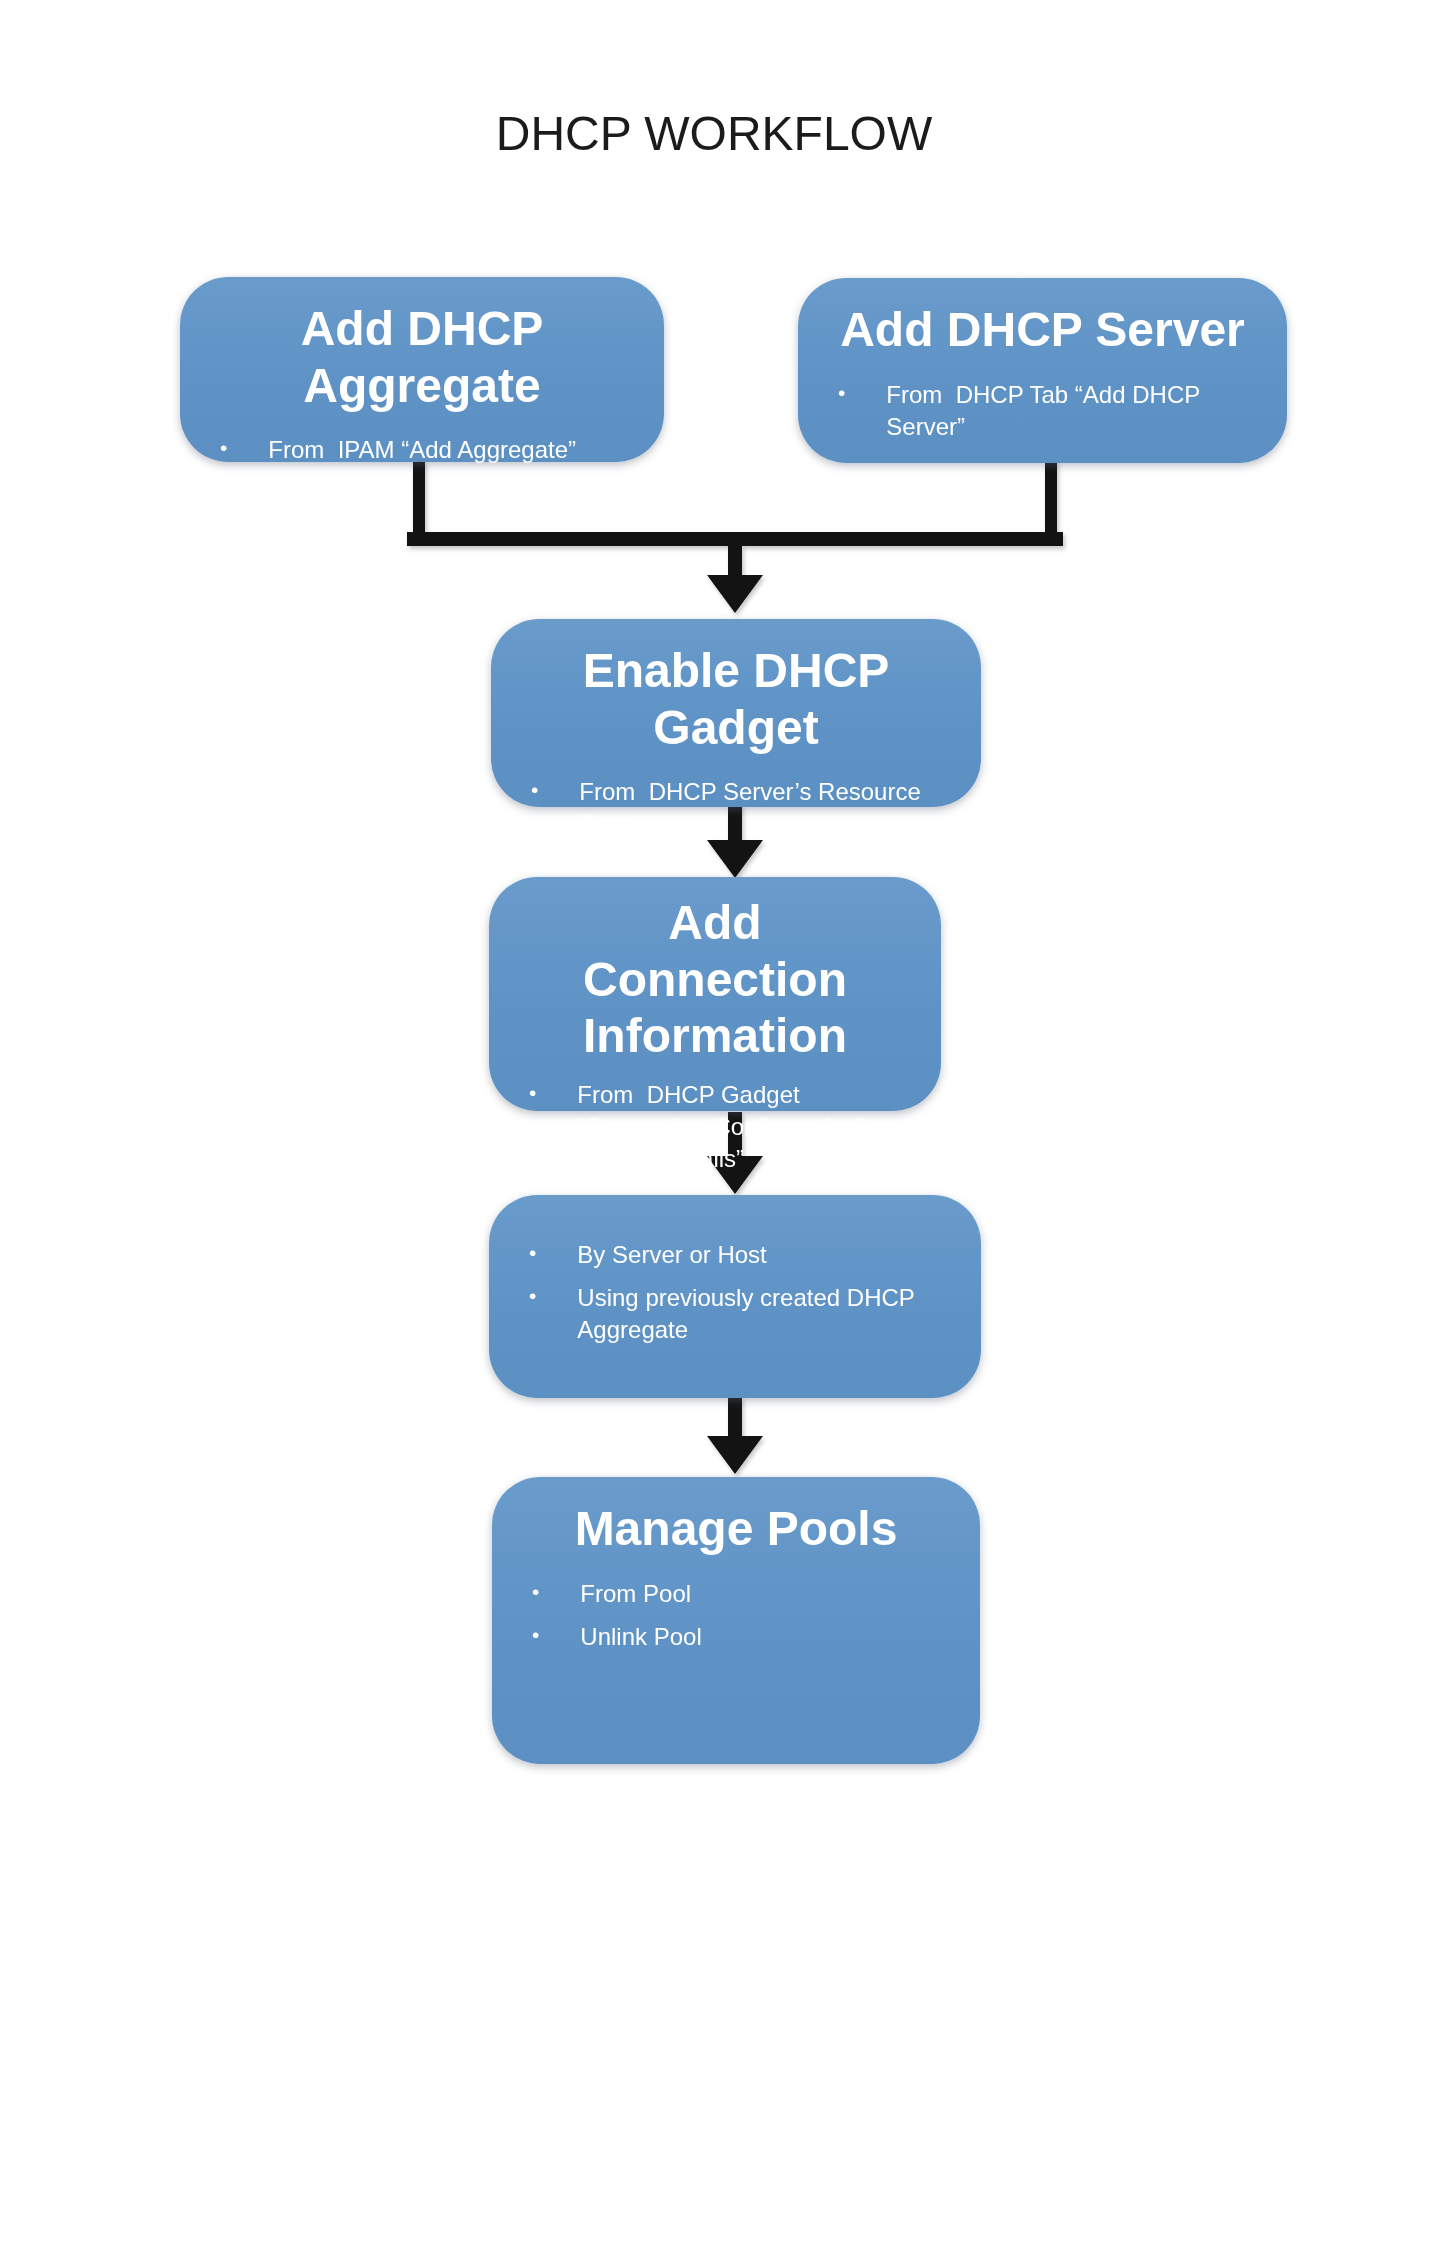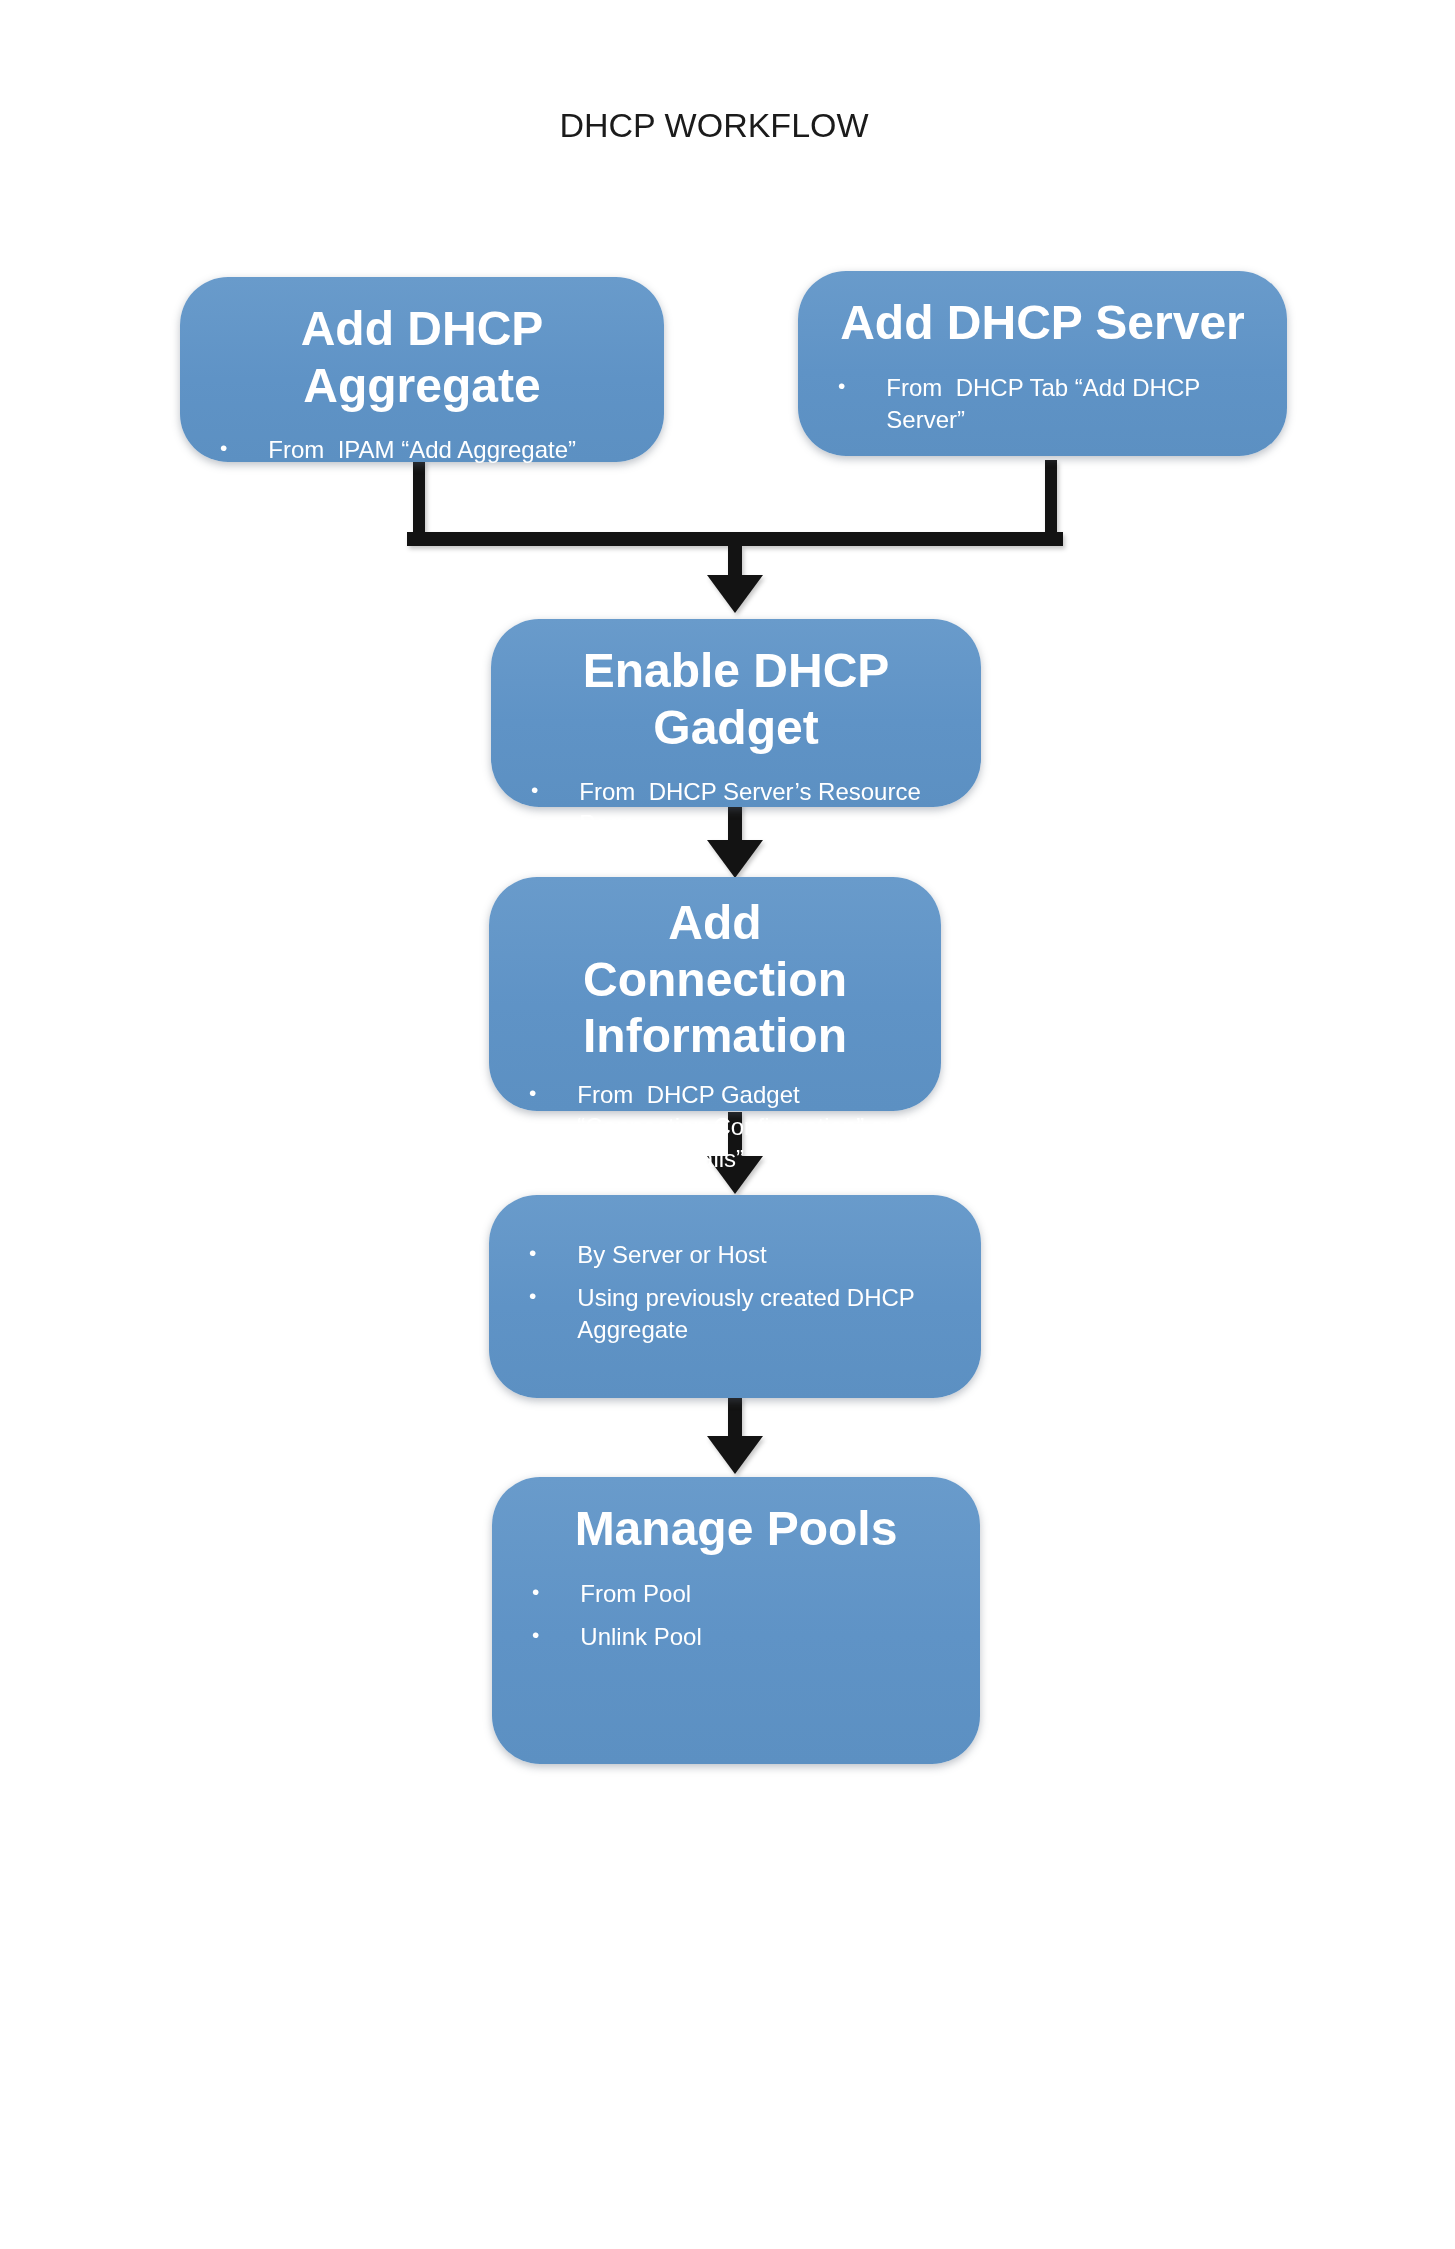--- a/index.html
+++ b/index.html
@@ -19,21 +19,21 @@
     background:#ffffff;
     overflow:hidden;
     font-family:"Liberation Sans", sans-serif;
   }
   .page-title{
     position:absolute;
     left:0;
     top:106px;
     width:1428px;
     text-align:center;
-    font-size:34px;
+    font-size:48px;
     font-weight:400;
     letter-spacing:0px;
     color:var(--title-text);
   }
   .node{
     position:absolute;
     background:linear-gradient(180deg,var(--node-fill-top) 0%,var(--node-fill) 55%,var(--node-fill-bot) 100%);
     border-radius:48px;
     color:var(--node-text);
     box-shadow:0 3px 9px rgba(90,100,115,0.40);
@@ -121,21 +121,21 @@
   <section class="node" style="left:180px;top:277px;width:484px;height:185px;">
     <h2 class="node-title">Add DHCP Aggregate</h2>
     <ul class="bullets">
       <li class="bullet">
         <span class="marker">•</span>
         <span class="bullet-text">From  IPAM “Add Aggregate”</span>
       </li>
     </ul>
   </section>
 
-  <section class="node" style="left:798px;top:271px;width:489px;height:185px;">
+  <section class="node" style="left:798px;top:278px;width:489px;height:185px;">
     <h2 class="node-title">Add DHCP Server</h2>
     <ul class="bullets">
       <li class="bullet">
         <span class="marker">•</span>
         <span class="bullet-text">From  DHCP Tab “Add DHCP Server”</span>
       </li>
     </ul>
   </section>
 
   <section class="node" style="left:491px;top:619px;width:490px;height:188px;">

